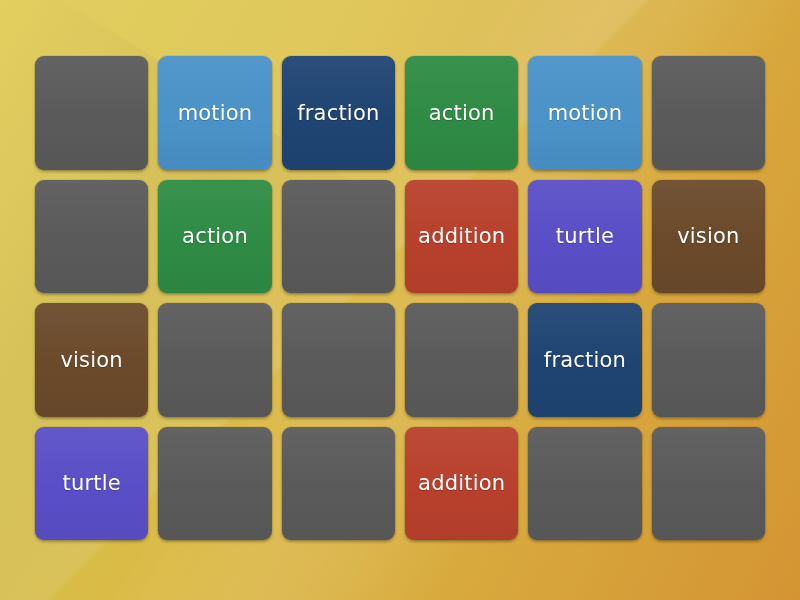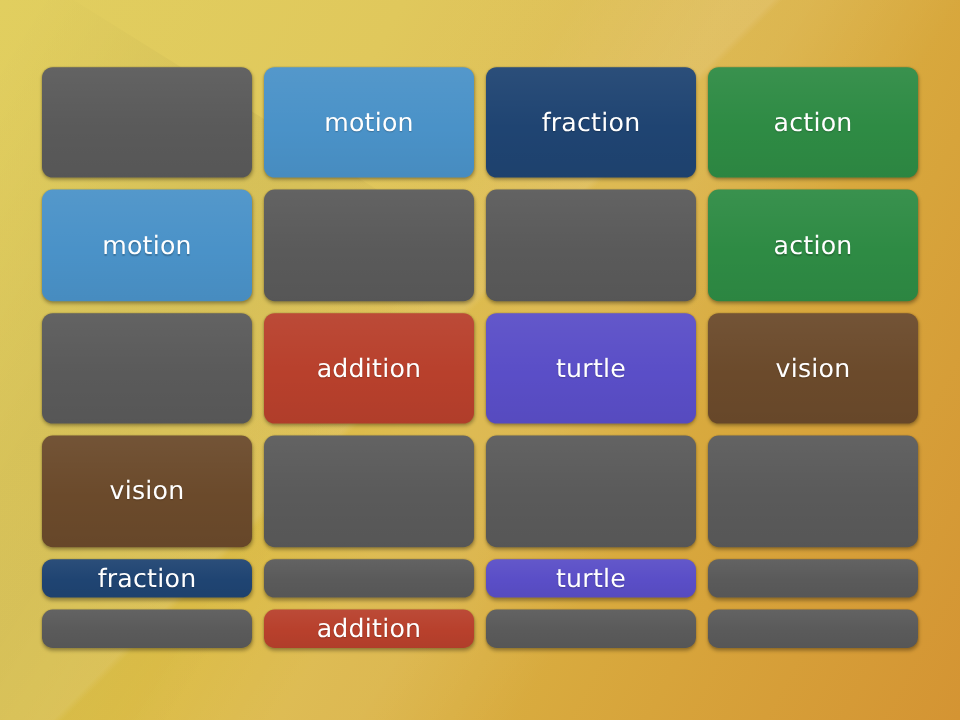--- a/index.html
+++ b/index.html
@@ -60,21 +60,21 @@
     pointer-events: none;
   }
 
   #card-grid {
     position: absolute;
     left: 35px;
     top: 56px;
     width: 730px;
     height: 484px;
     display: grid;
-    grid-template-columns: repeat(4, 1fr);
+    grid-template-columns: repeat(6, 1fr);
     grid-template-rows: repeat(4, 1fr);
     column-gap: 10px;
     row-gap: 10px;
     z-index: 2;
   }
 
   .card {
     position: relative;
     border-radius: 9px;
     display: flex;

